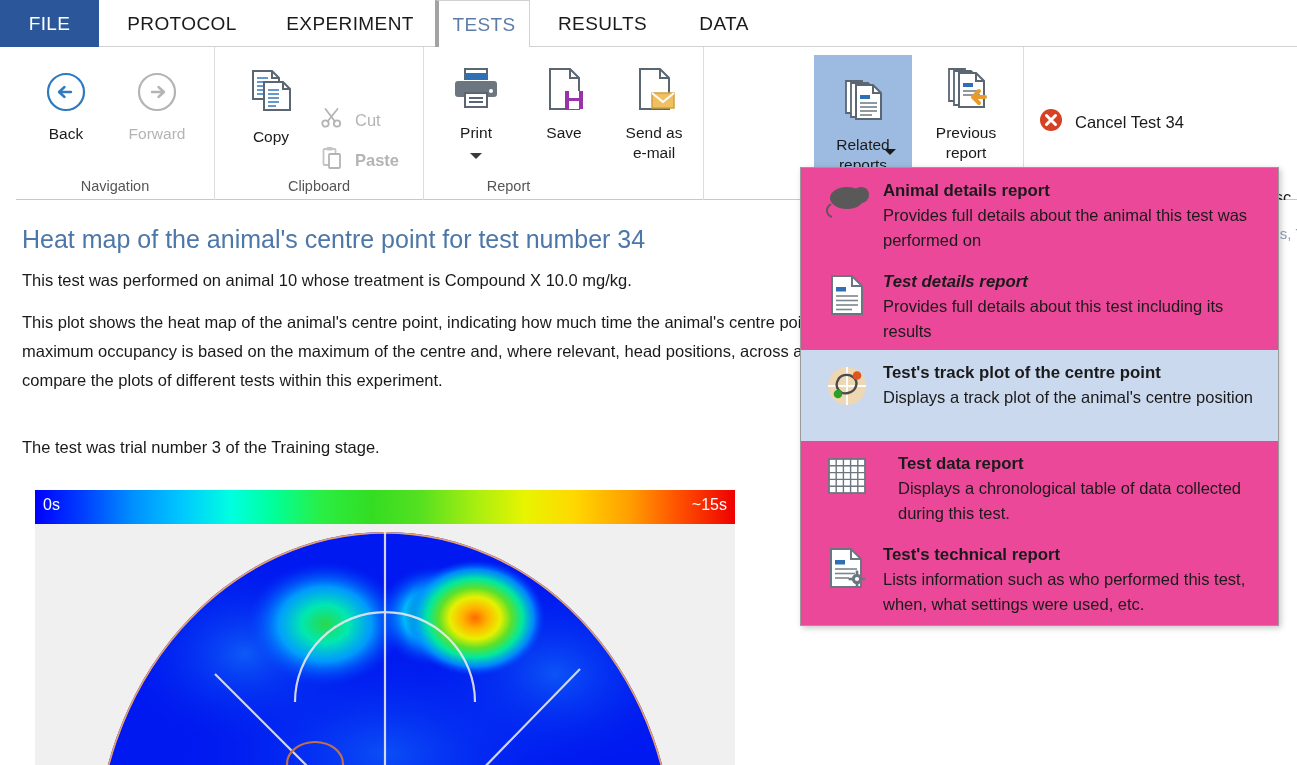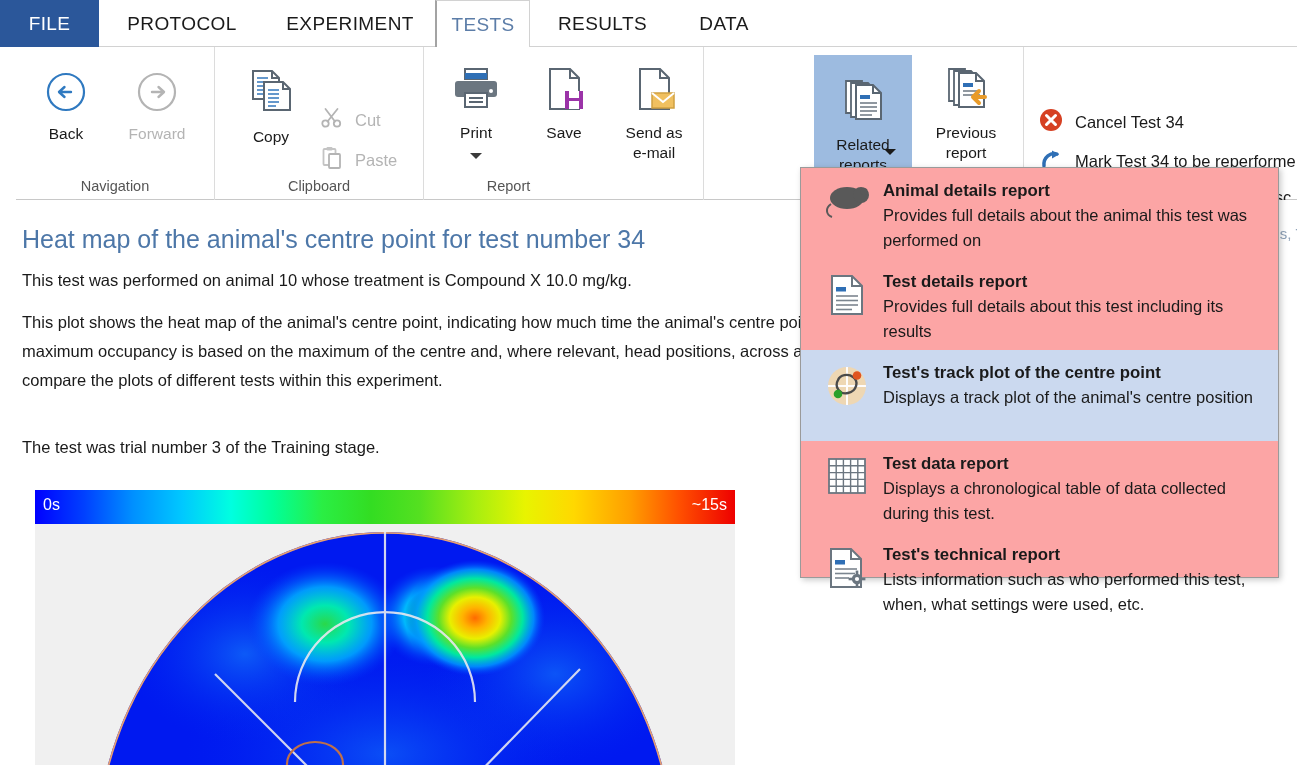--- a/index.html
+++ b/index.html
@@ -30,21 +30,21 @@
   .tab.file {
     background: #2b579a; color: #ffffff;
     left: 0; width: 99px;
   }
   .tab.protocol { left: 99px; width: 166px; }
   .tab.experiment { left: 265px; width: 170px; }
   .tab.tests {
     left: 435px; width: 95px;
     color: #5c7da8;
     background: #ffffff;
-    border-left: 2px solid #a3a3a3;
+    border-left: 4px solid #a3a3a3;
     border-right: 1px solid #d2d2d2;
     border-top: 1px solid #d2d2d2;
     height: 48px;
   }
   .tab.results { left: 530px; width: 145px; }
   .tab.data { left: 675px; width: 98px; }
 
   
   .ribbon {
     position: absolute; left: 16px; top: 47px;
@@ -132,22 +132,22 @@
   .heatmap {
     position: relative;
     width: 700px; height: 241px;
     background: #f0f0f0;
     overflow: hidden;
   }
 
   
   .menu {
     position: absolute; left: 800px; top: 167px;
-    width: 479px; height: 411px;
-    background: #fca5a5;
+    width: 479px; height: 459px;
+    background: #ec4899;
     border: 1px solid #9a9a9a;
     box-shadow: 2px 2px 6px rgba(0,0,0,0.22);
     z-index: 50;
   }
   .mitem {
     position: relative;
     display: flex; align-items: flex-start;
     padding: 12px 14px 12px 18px;
     cursor: default; user-select: none;
   }
@@ -252,21 +252,21 @@
       <span class="ico">
         <svg width="22" height="22" viewBox="0 0 22 22">
           <circle cx="4.5" cy="16.5" r="3.2" fill="none" stroke="#b4b4b4" stroke-width="1.8"></circle>
           <circle cx="16" cy="16.5" r="3.2" fill="none" stroke="#b4b4b4" stroke-width="1.8"></circle>
           <path d="M6.5 14.5 L16.5 2 M14 14.5 L4.5 2" fill="none" stroke="#b4b4b4" stroke-width="1.8" stroke-linecap="round"></path>
         </svg>
       </span>
       <span>Cut</span>
     </div>
 
-    <div class="rowbtn" style="left:106px; top:99px; color:#b4b4b4;">
+    <div class="rowbtn" style="left:106px; top:99px; color:#b4b4b4;font-weight:bold;">
       <span class="ico">
         <svg width="22" height="24" viewBox="0 0 22 24">
           <rect x="2.5" y="3" width="12" height="16" rx="1" fill="none" stroke="#c4c4c4" stroke-width="1.8"></rect>
           <rect x="5.5" y="1" width="6" height="3.5" rx="1" fill="#c4c4c4"></rect>
           <rect x="8" y="8" width="11" height="14" rx="1" fill="#ffffff" stroke="#b4b4b4" stroke-width="1.8"></rect>
         </svg>
       </span>
       <span>Paste</span>
     </div>
 
@@ -375,29 +375,20 @@
   <div class="rowbtn" style="left:1023px; top:61px;">
     <span class="ico">
       <svg width="24" height="24" viewBox="0 0 24 24">
         <circle cx="12" cy="12" r="11" fill="#d64123"></circle>
         <path d="M7.5 7.5 L16.5 16.5 M16.5 7.5 L7.5 16.5" stroke="#ffffff" stroke-width="3" stroke-linecap="round"></path>
       </svg>
     </span>
     <span>Cancel Test 34</span>
   </div>
 
-  <div class="rowbtn" style="left:1023px; top:100px;">
-    <span class="ico">
-      <svg width="24" height="24" viewBox="0 0 24 24">
-        <path d="M5 19 C4 10, 12 5, 18 7" fill="none" stroke="#2f6fb5" stroke-width="3.4" stroke-linecap="round"></path>
-        <path d="M13 3.5 L20 7.5 L13 11.5 Z" fill="#2f6fb5"></path>
-      </svg>
-    </span>
-    <span>Mark Test 34 to be reperforme</span>
-  </div>
 
   <div class="rowbtn" style="left:1023px; top:138px;">
     <span class="ico">
       <svg width="26" height="20" viewBox="0 0 26 20">
         <rect x="1" y="3" width="24" height="14" rx="1.5" fill="#f2f2f2" stroke="#8a8a8a" stroke-width="1.4"></rect>
         <g fill="#8a8a8a">
           <rect x="3.5" y="5.5" width="2.4" height="2.4"></rect>
             <rect x="7.2" y="5.5" width="2.4" height="2.4"></rect>
           <rect x="10.9" y="5.5" width="2.4" height="2.4"></rect>
             <rect x="14.6" y="5.5" width="2.4" height="2.4"></rect>
@@ -512,21 +503,21 @@
         <rect x="10" y="14" width="10" height="4.5" fill="#2f6fb5"></rect>
         <g stroke="#7b858f" stroke-width="1.6">
           <line x1="10" y1="23" x2="32" y2="23"></line>
             <line x1="10" y1="27.5" x2="32" y2="27.5"></line>
           <line x1="10" y1="32" x2="32" y2="32"></line>
             <line x1="10" y1="36.5" x2="26" y2="36.5"></line>
         </g>
       </svg>
     </span>
     <span class="mtext">
-      <span class="mtitle" style="display:block;">Test details report</span>
+      <span class="mtitle" style="display:block;font-style:italic;">Test details report</span>
       <span class="mdesc" style="display:block;">Provides full details about this test including its results</span>
     </span>
   </div>
 
   <div class="mitem hl" style="height:91px;">
     <span class="micon">
       <svg width="46" height="44" viewBox="0 0 46 44">
         <circle cx="23" cy="22" r="19" fill="#f5d6a8" opacity="0.85"></circle>
         <g stroke="#ffffff" stroke-width="2" opacity="0.95">
           <line x1="23" y1="3" x2="23" y2="41"></line>
@@ -536,21 +527,21 @@
         <circle cx="33" cy="11.5" r="4.3" fill="#e05420"></circle>
         <circle cx="14" cy="30" r="4.3" fill="#2aa02a"></circle>
       </svg>
     </span>
     <span class="mtext">
       <span class="mtitle" style="display:block;">Test's track plot of the centre point</span>
       <span class="mdesc" style="display:block;">Displays a track plot of the animal's centre position</span>
     </span>
   </div>
 
-  <div class="mitem" style="height:91px;">
+  <div class="mitem" style="height:91px;gap:15px;">
     <span class="micon">
       <svg width="44" height="42" viewBox="0 0 44 42">
         <rect x="4" y="4" width="36" height="34" fill="#ffffff" stroke="#6b7680" stroke-width="1.8"></rect>
         <g stroke="#6b7680" stroke-width="1.4">
           <line x1="11.2" y1="4" x2="11.2" y2="38"></line>
             <line x1="18.4" y1="4" x2="18.4" y2="38"></line>
           <line x1="25.6" y1="4" x2="25.6" y2="38"></line>
             <line x1="32.8" y1="4" x2="32.8" y2="38"></line>
           <line x1="4" y1="10.8" x2="40" y2="10.8"></line>
             <line x1="4" y1="17.6" x2="40" y2="17.6"></line>

